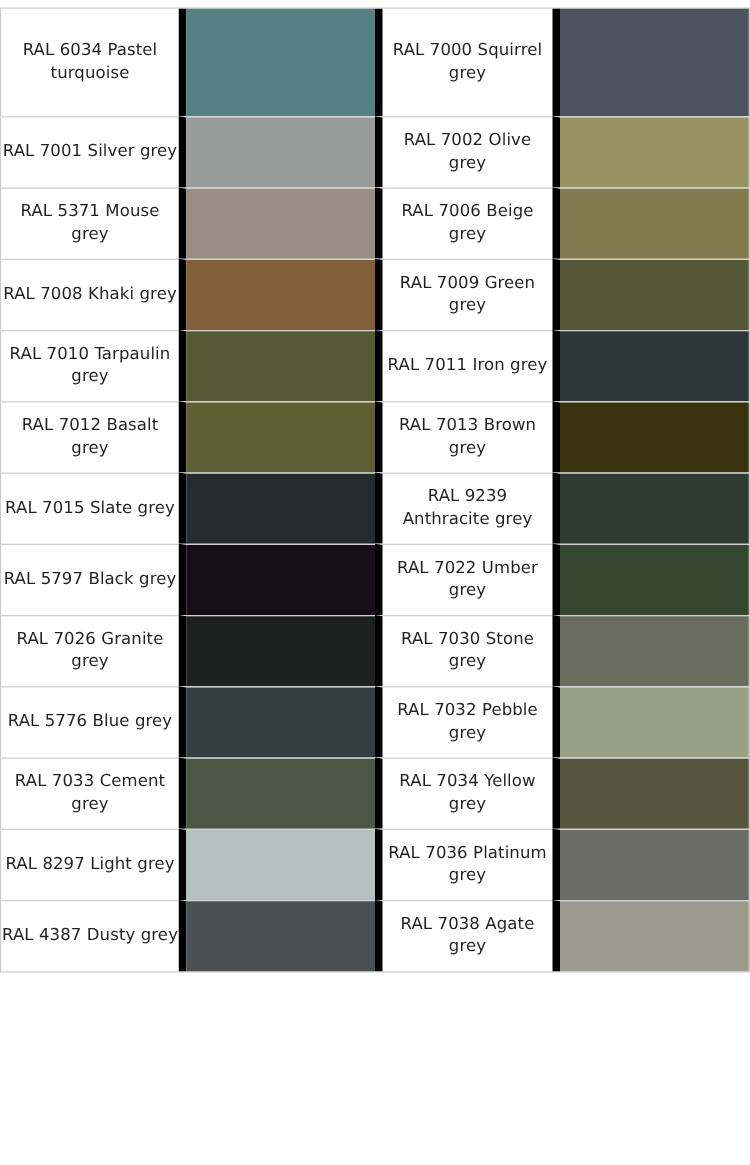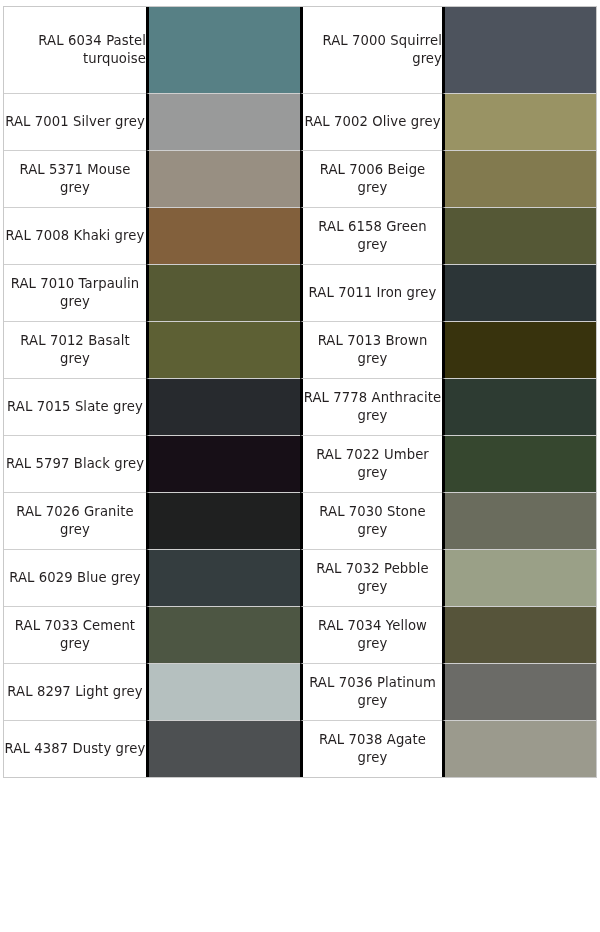--- a/index.html
+++ b/index.html
@@ -19,27 +19,26 @@
     margin: 6px auto 0 auto;
     border-collapse: separate;
     border-spacing: 0;
     border: 1px solid #c9c9c9;
     background: #ffffff;
     table-layout: fixed;
   }
 
   #ral-table tr.ral-row > td {
     border-top: 1px solid #cfcfcf;
-    border-left: 3px solid #000000;
+    border-left: 6px solid #000000;
     padding: 0;
     vertical-align: middle;
   }
   #ral-table tr.ral-row:first-child > td {
     border-top: none;
-    text-align: right;
   }
   #ral-table tr.ral-row > td:first-child {
     border-left: none;
   }
 
   td.label-cell {
     width: 142px;
     background: #ffffff;
     text-align: center;
     font-size: 13.2px;
@@ -104,21 +103,21 @@
         <td class="label-cell">RAL 7006 Beige grey</td>
         <td class="swatch-cell">
           <span class="swatch" style="background-color: rgb(130, 122, 79);"></span>
         </td>
       </tr>
       <tr class="ral-row">
         <td class="label-cell">RAL 7008 Khaki grey</td>
         <td class="swatch-cell">
           <span class="swatch" style="background-color: rgb(130, 96, 60);"></span>
         </td>
-        <td class="label-cell">RAL 6158 Green grey</td>
+        <td class="label-cell">RAL 7009 Green grey</td>
         <td class="swatch-cell">
           <span class="swatch" style="background-color: rgb(85, 88, 54);"></span>
         </td>
       </tr>
       <tr class="ral-row">
         <td class="label-cell">RAL 7010 Tarpaulin grey</td>
         <td class="swatch-cell">
           <span class="swatch" style="background-color: rgb(86, 90, 52);"></span>
         </td>
         <td class="label-cell">RAL 7011 Iron grey</td>
@@ -134,21 +133,21 @@
         <td class="label-cell">RAL 7013 Brown grey</td>
         <td class="swatch-cell">
           <span class="swatch" style="background-color: rgb(56, 51, 13);"></span>
         </td>
       </tr>
       <tr class="ral-row">
         <td class="label-cell">RAL 7015 Slate grey</td>
         <td class="swatch-cell">
           <span class="swatch" style="background-color: rgb(39, 42, 46);"></span>
         </td>
-        <td class="label-cell">RAL 7778 Anthracite grey</td>
+        <td class="label-cell">RAL 9239 Anthracite grey</td>
         <td class="swatch-cell">
           <span class="swatch" style="background-color: rgb(45, 59, 50);"></span>
         </td>
       </tr>
       <tr class="ral-row">
         <td class="label-cell">RAL 5797 Black grey</td>
         <td class="swatch-cell">
           <span class="swatch" style="background-color: rgb(23, 15, 23);"></span>
         </td>
         <td class="label-cell">RAL 7022 Umber grey</td>
@@ -160,21 +159,21 @@
         <td class="label-cell">RAL 7026 Granite grey</td>
         <td class="swatch-cell">
           <span class="swatch" style="background-color: rgb(31, 32, 32);"></span>
         </td>
         <td class="label-cell">RAL 7030 Stone grey</td>
         <td class="swatch-cell">
           <span class="swatch" style="background-color: rgb(106, 108, 93);"></span>
         </td>
       </tr>
       <tr class="ral-row">
-        <td class="label-cell">RAL 6029 Blue grey</td>
+        <td class="label-cell">RAL 5776 Blue grey</td>
         <td class="swatch-cell">
           <span class="swatch" style="background-color: rgb(52, 61, 63);"></span>
         </td>
         <td class="label-cell">RAL 7032 Pebble grey</td>
         <td class="swatch-cell">
           <span class="swatch" style="background-color: rgb(154, 160, 135);"></span>
         </td>
       </tr>
       <tr class="ral-row">
         <td class="label-cell">RAL 7033 Cement grey</td>

